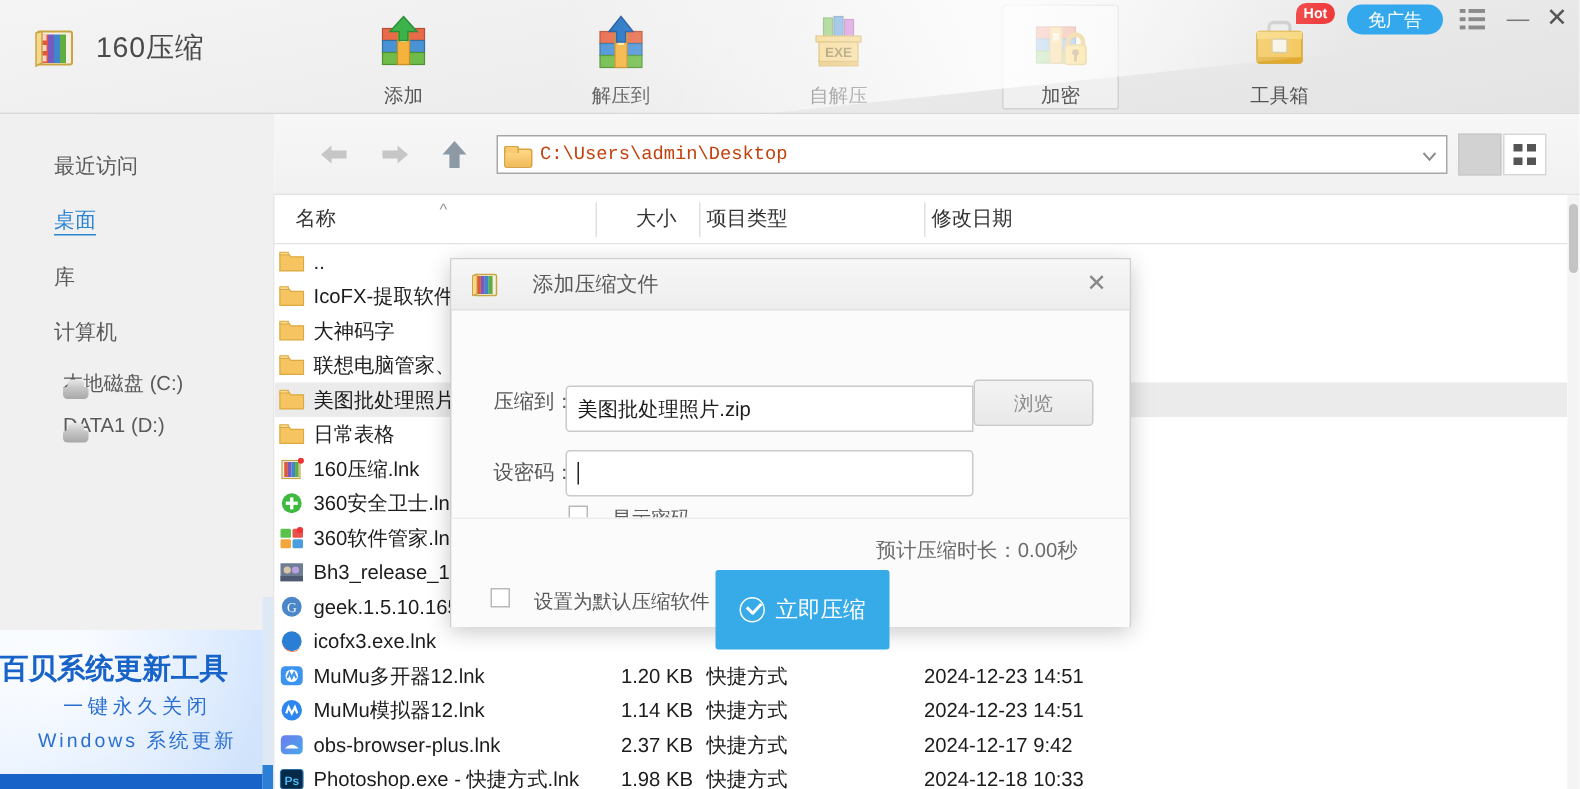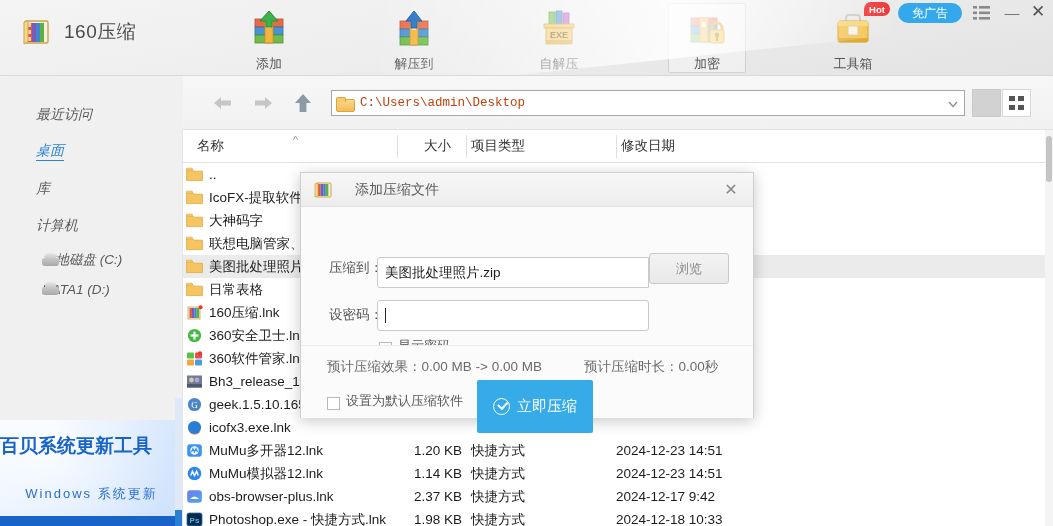--- a/index.html
+++ b/index.html
@@ -42,22 +42,22 @@
   #tb-enc   { left:668px; }
   #tb-tool  { left:814px; }
 
   .icowrap{ position:relative; width:44px; height:42px; }
 
   
   #sidebar {
     position:absolute; left:0; top:76px; width:183px; height:450px;
     background:#f0f0f0;
   }
-  .sbitem { position:absolute; left:0; width:183px; height:26px; display:flex; align-items:center;
-            font-size:14px; color:#5a5a5a; padding-left:36px; cursor:default;font-style:italic; }
+  .sbitem { position:absolute; left:0; width:183px; height:26px; display:flex; align-items:flex-start;
+            font-size:14px; color:#5a5a5a; padding-left:36px; cursor:default; }
   .sbitem.active { color:#2b84d4; }
   .sbitem.active .sbtext { border-bottom:1px solid #2b84d4; }
   .sbitem.sub { padding-left:42px; font-size:13.5px; }
   .diskico{ position:absolute; left:42px; top:6px; width:17px; height:13px; }
   .diskico:before{ content:""; position:absolute; left:0; top:5px; width:17px; height:8px;
        background:linear-gradient(#c9c9c9,#a8a8a8); border-radius:2px 2px 3px 3px; }
   .diskico:after{ content:""; position:absolute; left:3px; top:0px; width:11px; height:6px;
        background:linear-gradient(#e8e8e8,#c4c4c4); border-radius:3px 3px 0 0; }
 
   #adbanner {
@@ -163,21 +163,21 @@
     font-size:13.5px; color:#1c1c1c; display:flex; align-items:center; padding:0 7px;
   }
   #browse-btn{
     position:absolute; left:348px; top:46px; width:80px; height:31px;
     background:linear-gradient(#f3f3f3,#e9e9e9); border:1px solid #cacaca; border-radius:3px;
     display:flex; align-items:center; justify-content:center;
     font-size:13px; color:#8c8c8c; cursor:default;
   }
   #pwd-caret{ width:1px; height:15px; background:#222; }
   .chkbox{ width:13px; height:13px; background:#fff; border:1px solid #b9b9b9; flex:0 0 auto; }
-  .chkrow{ position:absolute; display:flex; align-items:flex-end; gap:6px; font-size:13px; color:#5a5a5a; cursor:default; }
+  .chkrow{ position:absolute; display:flex; align-items:flex-start; gap:16px; font-size:13px; color:#5a5a5a; cursor:default; }
 
   #dlg-foot{
     position:absolute; left:0; top:172px; width:452px; height:73px;
     border-top:1px solid #ececec; background:#fbfbfb;
   }
   #est-size{ position:absolute; left:26px; top:12px; font-size:13.5px; color:#6b6b6b; }
   #est-time{ position:absolute; left:283px; top:12px; font-size:13.5px; color:#6b6b6b; }
   #chk-default{ left:26px; top:46px; }
   #compress-btn{
     position:absolute; left:176px; top:34px; width:116px; height:53px;
@@ -338,20 +338,21 @@
     <span class="sbtext">本地磁盘 (C:)</span>
   </div>
   <div class="sbitem sub" style="top:200px">
     <span class="diskico"></span>
     <span class="sbtext">DATA1 (D:)</span>
   </div>
 </div>
 
 <div id="adbanner">
   <div id="ad-title" style="color: rgb(23, 99, 200);">百贝系统更新工具</div>
+  <div id="ad-sub1">一键永久关闭</div>
   <div id="ad-sub2">Windows 系统更新</div>
   <div id="adbar" style="background: rgb(23, 99, 200);"></div>
 </div>
 
 <div id="navbar">
   <span class="navarrow" id="nav-back">
     <svg width="24" height="22" viewBox="0 0 24 22">
         <path d="M3 11 L10 5 L10 8.4 L20 8.4 L20 13.6 L10 13.6 L10 17 Z" fill="#c6c6c6"></path>
       </svg>
   </span>
@@ -652,21 +653,20 @@
       <span id="pwd-caret"></span>
     </span>
 
     <span class="chkrow" style="left:78px; top:130px;">
       <span class="chkbox"></span>
       <span>显示密码</span>
     </span>
   </div>
 
   <div id="dlg-foot">
-    <span id="est-size">预计压缩效果：0.00 MB -&gt; 0.00 MB</span>
     <span id="est-time">预计压缩时长：0.00秒</span>
     <span class="chkrow" id="chk-default">
       <span class="chkbox"></span>
       <span>设置为默认压缩软件</span>
     </span>
     <div id="compress-btn" style="background: rgb(55, 170, 232);">
       <span class="ckcircle"></span>
       <span id="compress-label">立即压缩</span>
     </div>
   </div>

